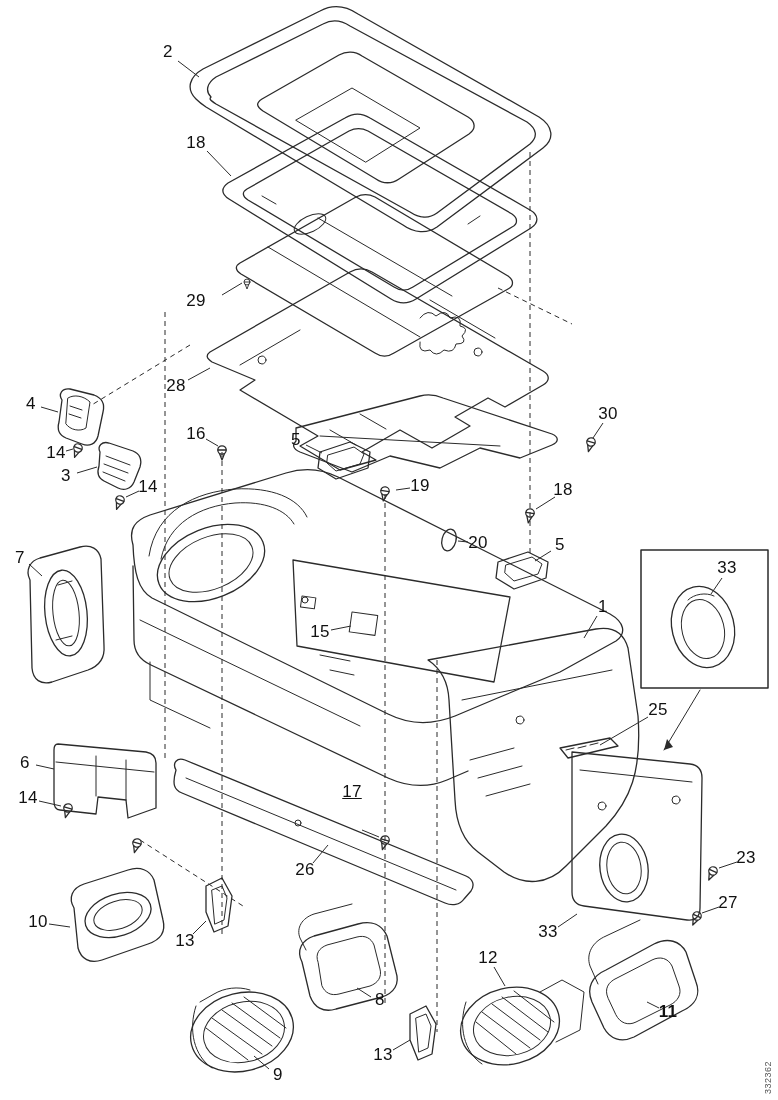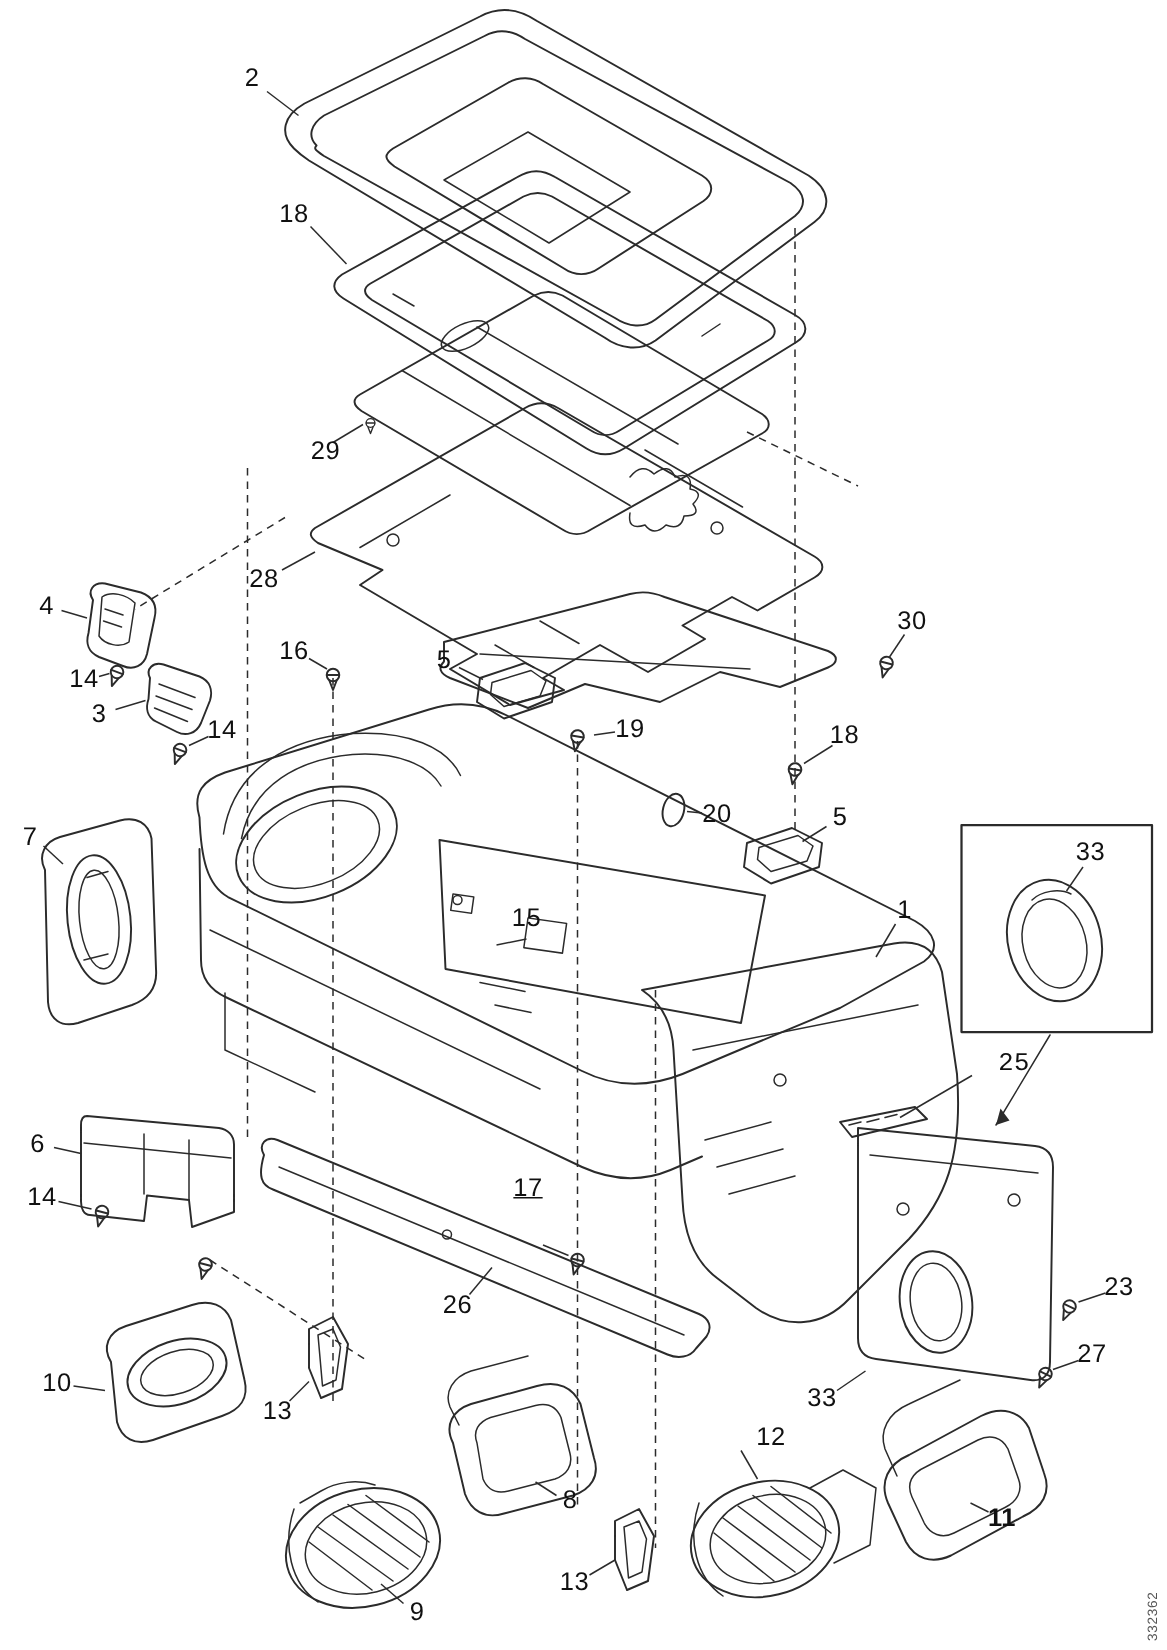--- a/index.html
+++ b/index.html
@@ -259,48 +259,48 @@
         <line x1="494" y1="967" x2="505" y2="986" class="leader"></line>
         <line x1="393" y1="1050" x2="410" y2="1040" class="leader"></line>
         <line x1="269" y1="1069" x2="254" y2="1056" class="leader"></line>
         <line x1="659" y1="1008" x2="647" y2="1002" class="leader"></line>
       </g>
   </svg>
 
   <div id="callouts">
       <div class="callout" style="left: 168px; top: 52px;">2</div>
       <div class="callout" style="left: 196px; top: 143px;">18</div>
-      <div class="callout" style="left: 217px; top: 301px;">29</div>
+      <div class="callout" style="left: 196px; top: 301px;">29</div>
       <div class="callout" style="left: 176px; top: 386px;">28</div>
       <div class="callout" style="left: 31px; top: 404px;">4</div>
       <div class="callout" style="left: 56px; top: 453px;">14</div>
       <div class="callout" style="left: 66px; top: 476px;">3</div>
       <div class="callout" style="left: 196px; top: 434px;">16</div>
       <div class="callout" style="left: 148px; top: 487px;">14</div>
       <div class="callout" style="left: 296px; top: 440px;">5</div>
       <div class="callout" style="left: 420px; top: 486px;">19</div>
       <div class="callout" style="left: 608px; top: 414px;">30</div>
       <div class="callout" style="left: 563px; top: 490px;">18</div>
       <div class="callout" style="left: 20px; top: 558px;">7</div>
       <div class="callout" style="left: 478px; top: 543px;">20</div>
       <div class="callout" style="left: 560px; top: 545px;">5</div>
       <div class="callout" style="left: 727px; top: 568px;">33</div>
-      <div class="callout" style="left: 320px; top: 612px; margin-left: 31px;">15</div>
+      <div class="callout" style="left: 320px; top: 632px;">15</div>
       <div class="callout" style="left: 603px; top: 607px;">1</div>
       <div class="callout" style="left: 25px; top: 763px;">6</div>
-      <div class="callout" style="left: 676px; top: 710px; font-family: Liberation Mono, monospace;">25</div>
+      <div class="callout" style="left: 658px; top: 710px;">25</div>
       <div class="callout" style="left: 28px; top: 798px;">14</div>
       <div class="callout" style="left: 352px; top: 792px; text-decoration: underline;">17</div>
       <div class="callout" style="left: 746px; top: 858px;">23</div>
       <div class="callout" style="left: 728px; top: 903px;">27</div>
       <div class="callout" style="left: 38px; top: 922px;">10</div>
       <div class="callout" style="left: 185px; top: 941px;">13</div>
       <div class="callout" style="left: 305px; top: 870px;">26</div>
       <div class="callout" style="left: 548px; top: 932px;">33</div>
       <div class="callout" style="left: 380px; top: 1000px;">8</div>
-      <div class="callout" style="left: 488px; top: 958px; margin-left: 26px;">12</div>
+      <div class="callout" style="left: 488px; top: 958px;">12</div>
       <div class="callout" style="left: 383px; top: 1055px;">13</div>
       <div class="callout" style="left: 278px; top: 1075px;">9</div>
       <div class="callout" style="left: 668px; top: 1012px; font-weight: bold;">11</div>
     </div>
 
   <div class="watermark">332362</div>
 </div>
 
 </body></html>

